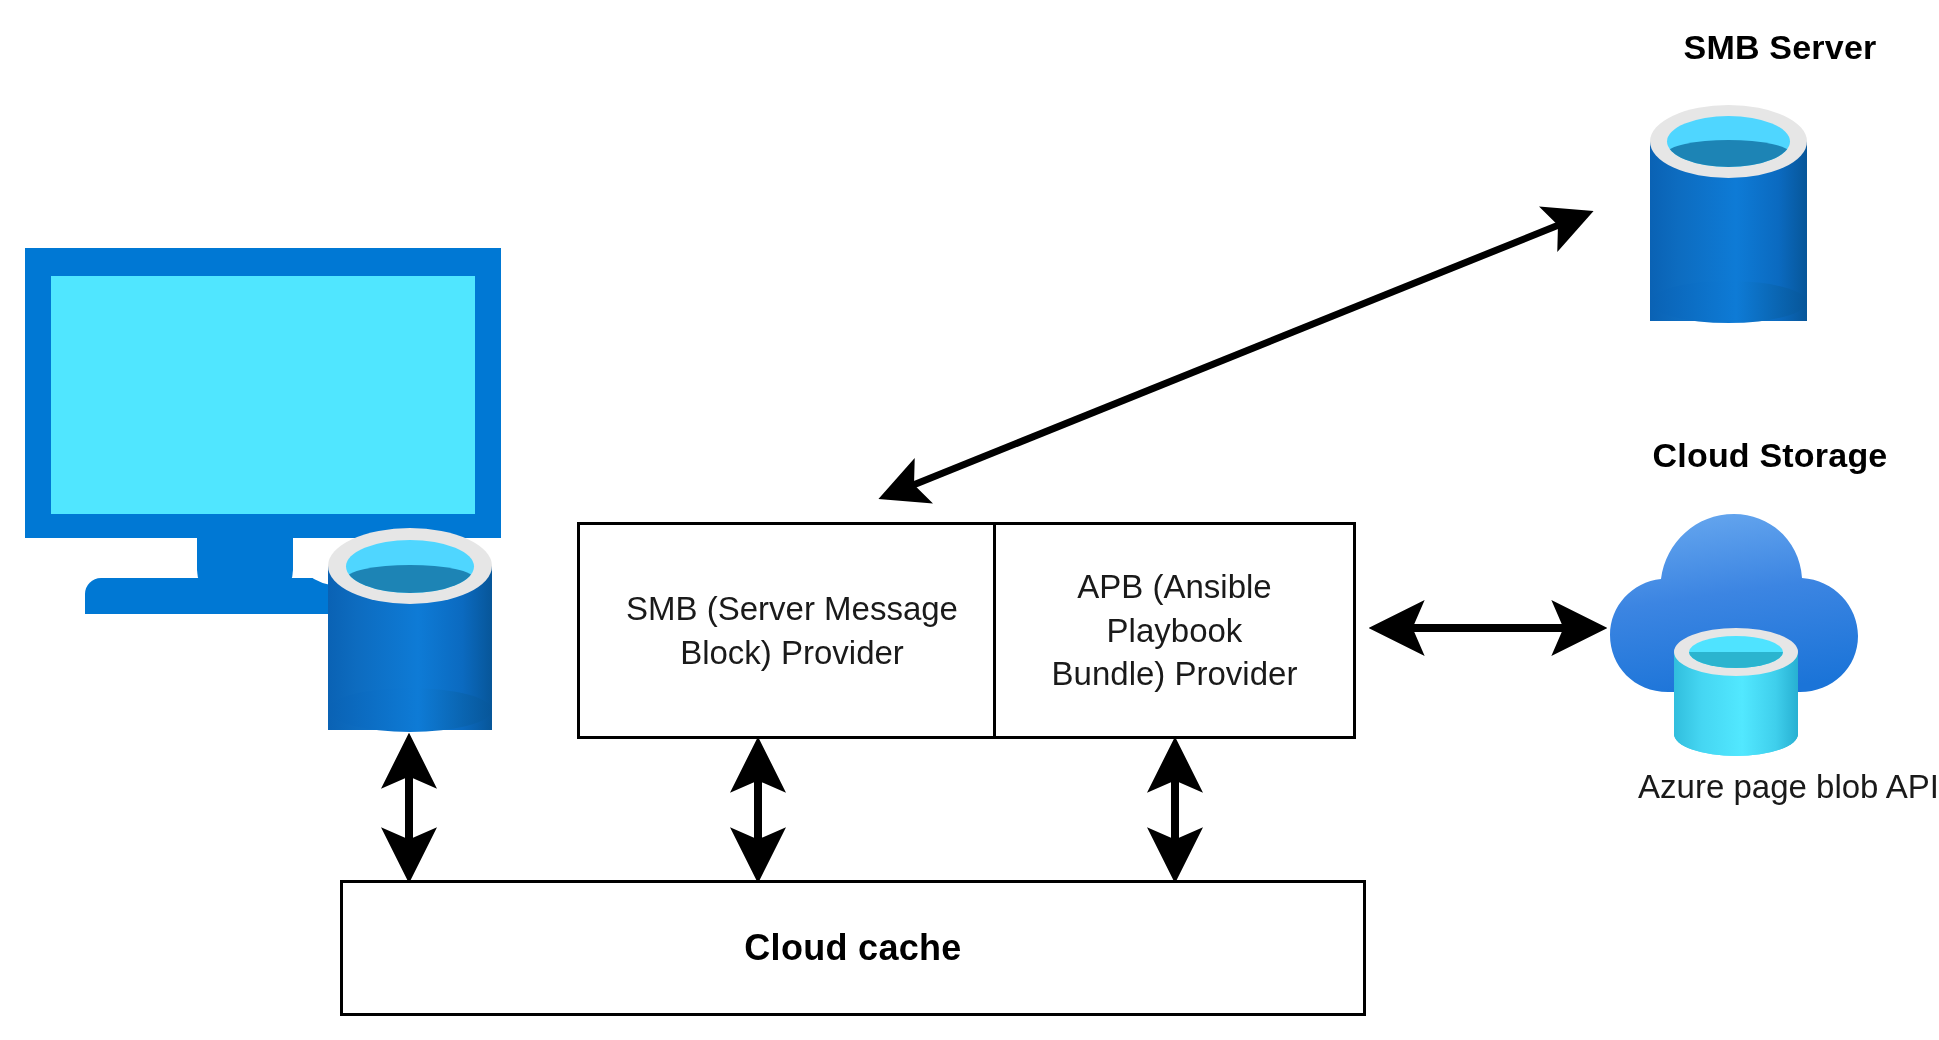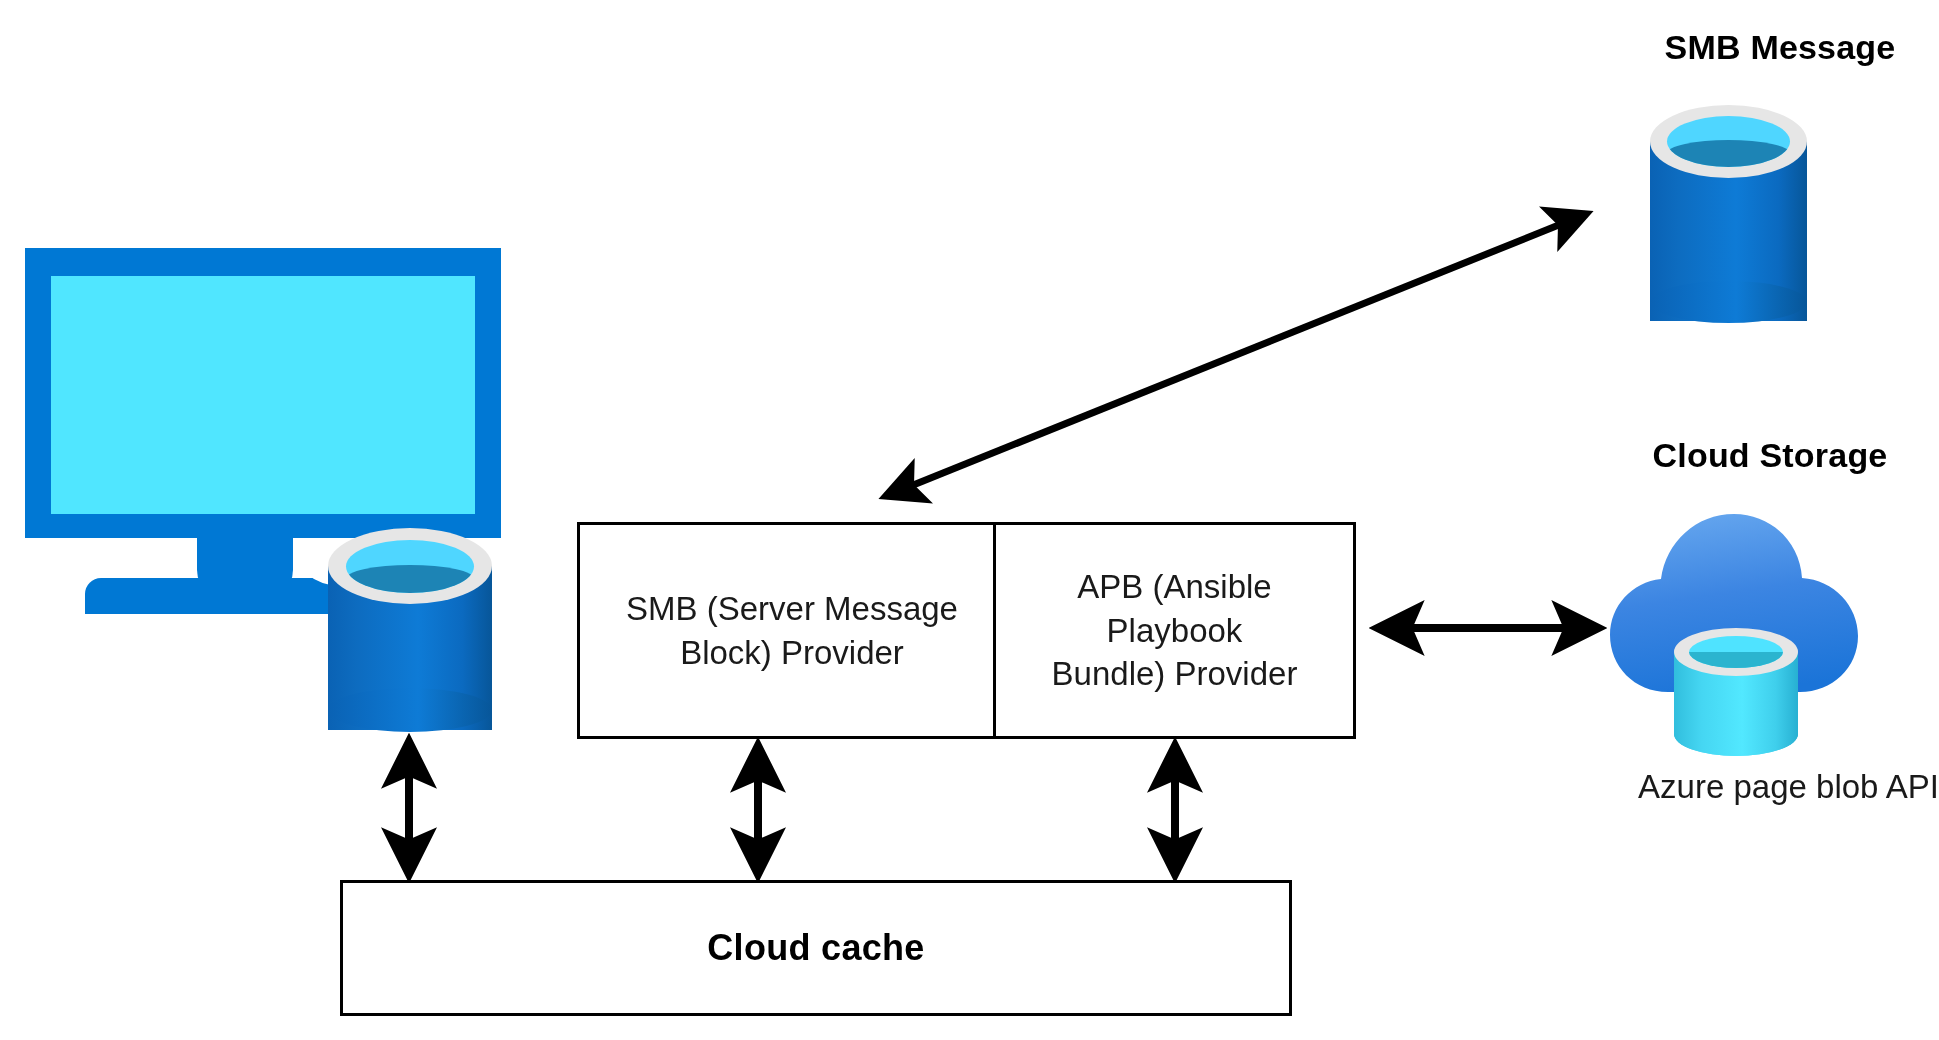--- a/index.html
+++ b/index.html
@@ -56,21 +56,21 @@
     line-height: 1.33;
     color: #1a1a1a;
     padding: 0 14px;
     white-space: pre-line;
   }
   #smb-provider-box { left: 577px; top: 522px; width: 430px; height: 217px; }
   #apb-provider-box { left: 993px; top: 522px; width: 363px; height: 217px; }
 
   
   #cloud-cache-box {
-    left: 340px; top: 880px; width: 952px; height: 136px;
+    left: 340px; top: 880px; width: 1026px; height: 136px;
     border: 3px solid #000000;
     background: #ffffff;
     box-sizing: border-box;
     display: flex;
     align-items: center;
     justify-content: center;
   }
   #cloud-cache-box .box-text {
     font-size: 36px;
     font-weight: bold;
@@ -133,21 +133,21 @@
   #cloud-storage-graphic { left: 1606px; top: 502px; width: 256px; height: 268px; }
 
   
   .arrow-svg { position: absolute; overflow: visible; }
 </style>
 </head>
 <body>
 
 <div id="canvas">
 
-  <div class="abs hdr-title" id="smb-storage-title">SMB Message</div>
+  <div class="abs hdr-title" id="smb-storage-title">SMB Server</div>
 
   <div class="abs cyl" id="smb-storage-cylinder" style="left:1650px; top:105px; width:157px; height:216px;">
 
     <div class="cyl-body" style="height:180px; top:36px;
          background: linear-gradient(to right, #0A62B4 0%, #0D6CC0 18%, #0E7BD6 55%, #0B6AC0 82%, #075699 100%);"></div>
 
     <div class="cyl-bottom" style="bottom:-2px; height:42px;
          background: linear-gradient(to right, #0A62B4 0%, #0E7BD6 55%, #075699 100%);"></div>
 
     <div class="cyl-rim" style="height:73px;"></div>

